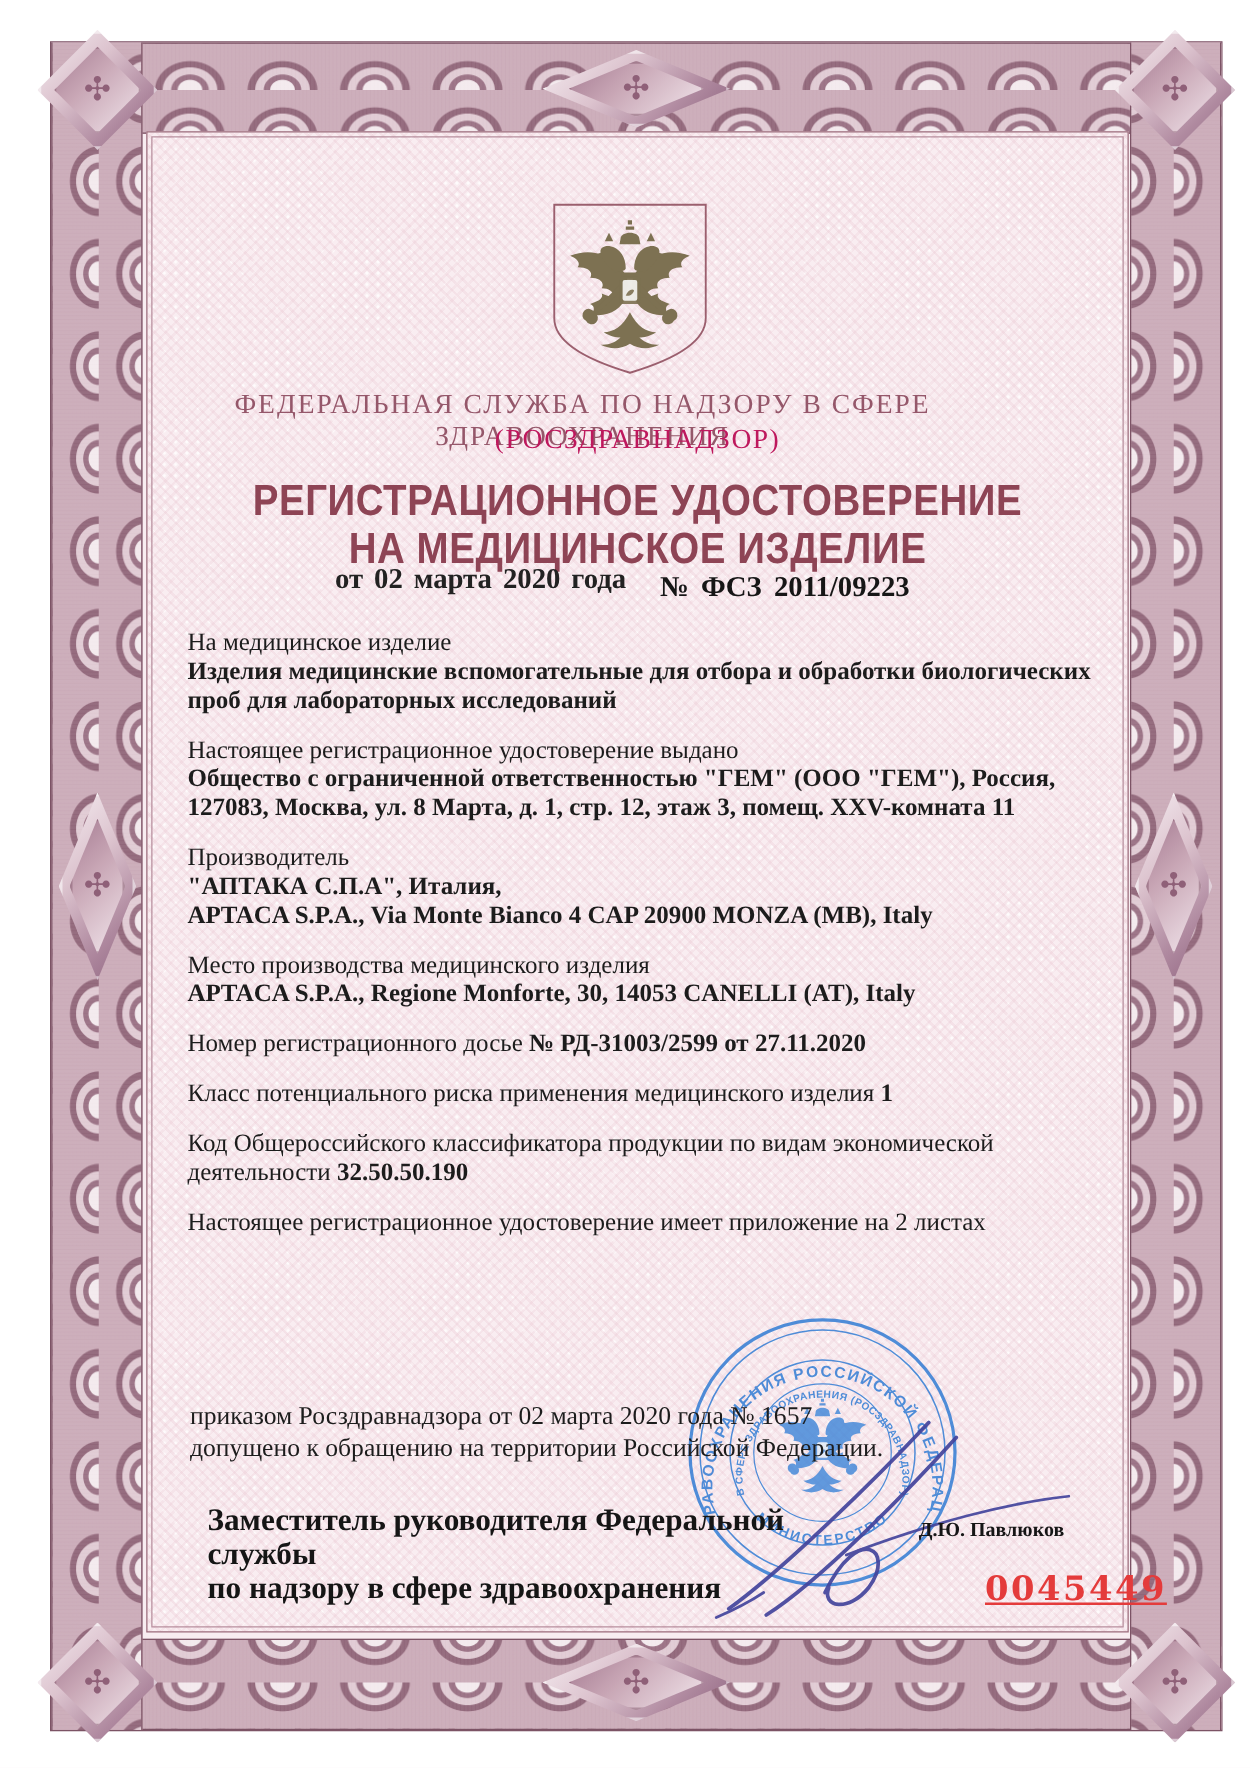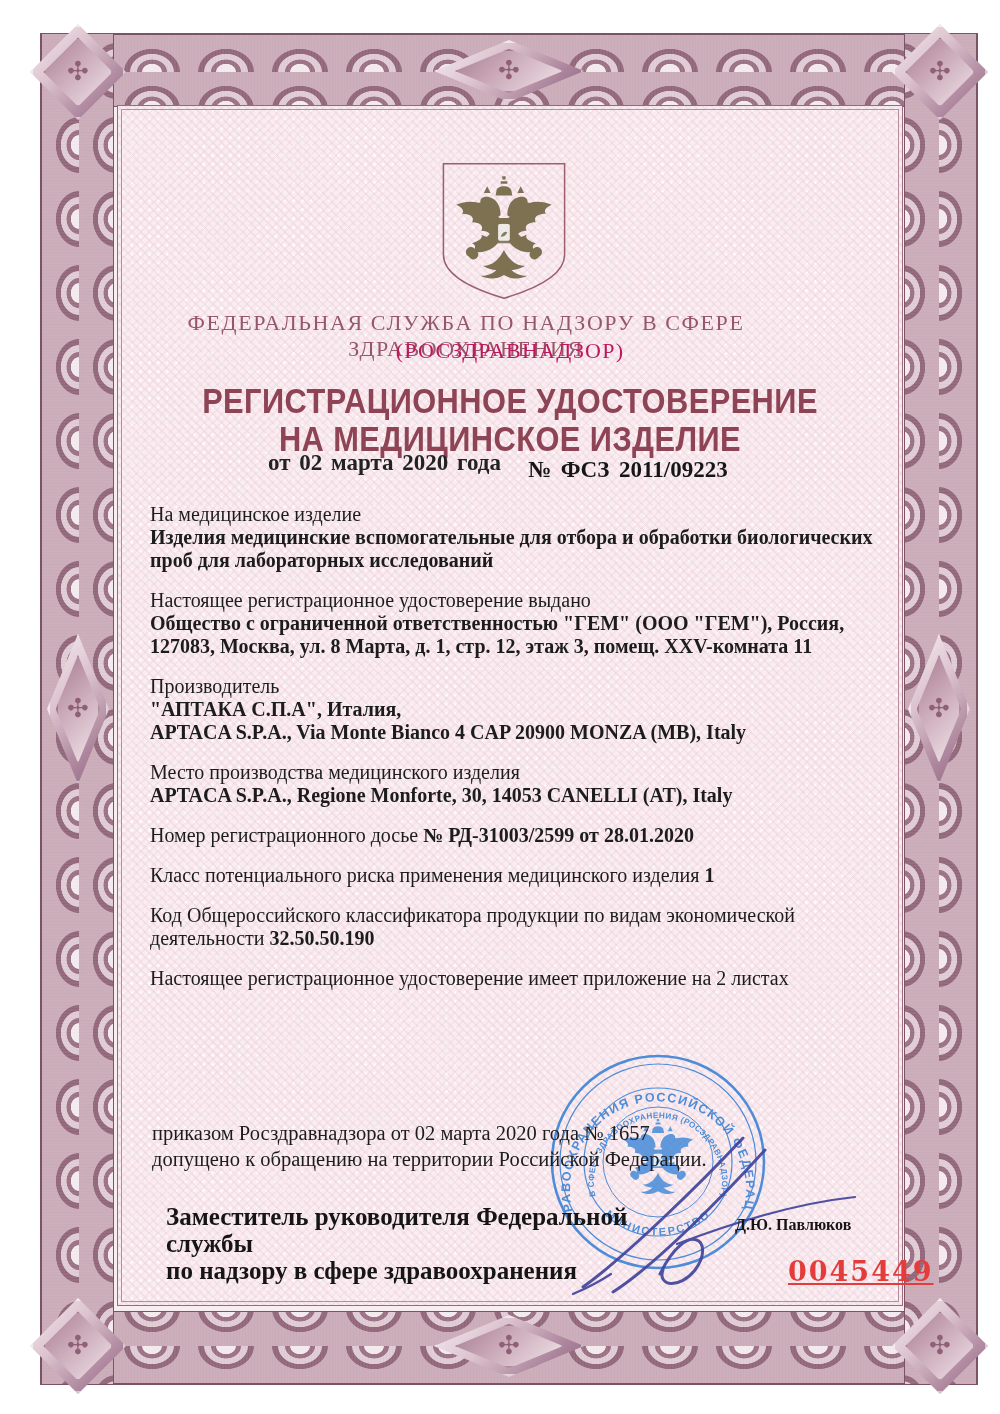--- a/index.html
+++ b/index.html
@@ -183,21 +183,21 @@
   <div class="abs bodytext">
     <p><span>На медицинское изделие</span><br>
       <span class="b">Изделия медицинские вспомогательные для отбора и обработки биологических проб для лабораторных исследований</span></p>
     <p><span>Настоящее регистрационное удостоверение выдано</span><br>
       <span class="b">Общество с ограниченной ответственностью "ГЕМ" (ООО "ГЕМ"), Россия, 127083, Москва, ул. 8 Марта, д. 1, стр. 12, этаж 3, помещ. XXV-комната 11</span></p>
     <p><span>Производитель</span><br>
       <span class="b">"АПТАКА С.П.А", Италия,</span><br>
       <span class="b">APTACA S.P.A., Via Monte Bianco 4 CAP 20900 MONZA (MB), Italy</span></p>
     <p><span>Место производства медицинского изделия</span><br>
       <span class="b">APTACA S.P.A., Regione Monforte, 30, 14053 CANELLI (AT), Italy</span></p>
-    <p><span>Номер регистрационного досье </span><span class="b">№ РД-31003/2599 от 28.01.2020</span></p>
+    <p><span>Номер регистрационного досье </span><span class="b">№ РД-31003/2599 от 27.11.2020</span></p>
     <p><span>Класс потенциального риска применения медицинского изделия </span><span class="b">1</span></p>
     <p><span>Код Общероссийского классификатора продукции по видам экономической деятельности </span><span class="b">32.50.50.190</span></p>
     <p>Настоящее регистрационное удостоверение имеет приложение на 2 листах</p>
   </div>
 
   <svg class="abs stamp" viewBox="0 0 224 224">
     <g stroke="#2f7bd4" fill="none">
       <circle cx="112" cy="112" r="106" stroke-width="2.6"></circle>
       <circle cx="112" cy="112" r="98" stroke-width="1.2"></circle>
       <circle cx="112" cy="112" r="74" stroke-width="1.2"></circle>

